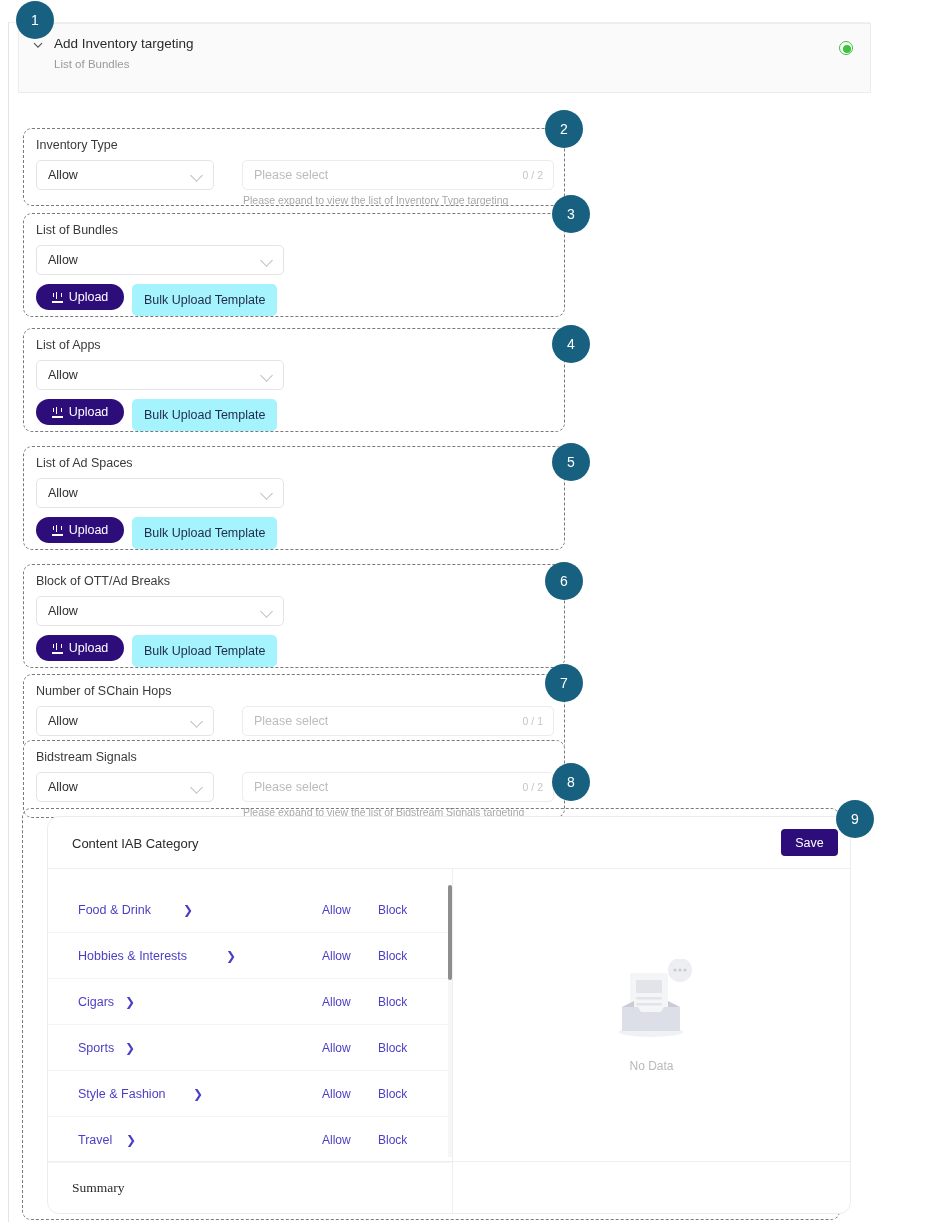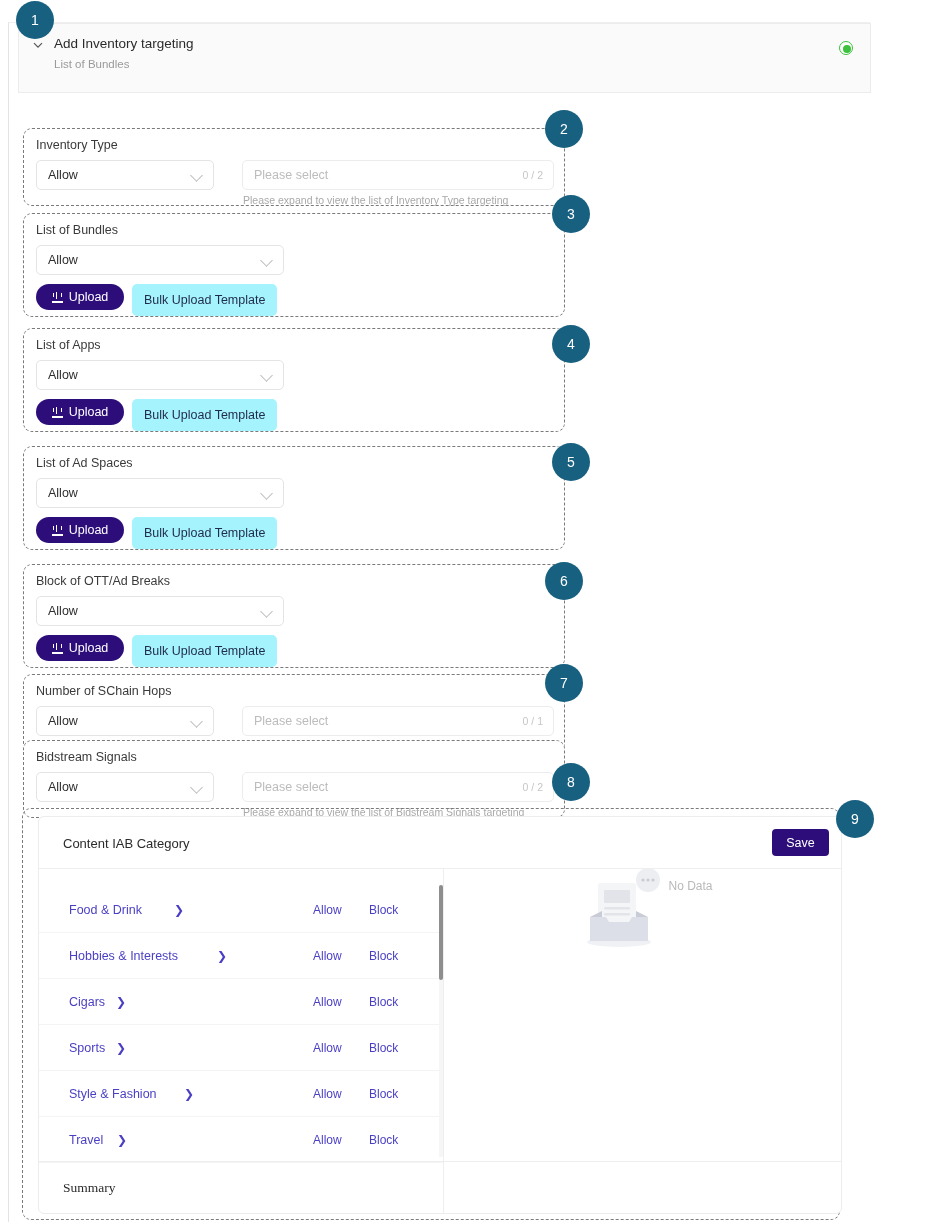--- a/index.html
+++ b/index.html
@@ -145,23 +145,23 @@
     z-index:30;
   }
 
   
   .iab-outer {
     position:absolute; left:22px; top:808px;
     width:818px; height:412px;
     border:1px dashed #7a7a7a; border-radius:9px;
   }
   .iab-card {
-    position:absolute; left:15px; top:7px;
+    position:absolute; left:24px; top:7px;
     width:804px; height:398px;
-    background:#fff; border:1px solid #ededed; border-radius:6px;
+    background:#fff; border:1px solid #ededed; border-radius:12px;
     overflow:hidden;
   }
   .iab-head {
     position:absolute; left:0; top:0; width:100%; height:52px;
     border-bottom:1px solid #eeeeee;
   }
   .iab-title {
     position:absolute; left:24px; top:19px;
     font-size:13px; color:#2b2b2b;
   }
@@ -207,22 +207,22 @@
   .scroll-track {
     position:absolute; right:0px; top:16px;
     width:4px; height:272px; background:#f6f6f6;
   }
   .scroll-thumb {
     position:absolute; right:0px; top:16px;
     width:4px; height:95px; background:#8e8e8e; border-radius:2px;
   }
   .iab-right {
     position:relative; flex:1; height:100%;
-    display:flex; 
-    justify-content:center;
+    display:flex; flex-direction:column;
+    align-items:center; justify-content:center;
   }
   .nodata-label {
     margin-top:10px; font-size:12px; color:#b9b9b9;
   }
   .iab-foot {
     position:absolute; left:0; bottom:0; width:100%; height:52px;
     border-top:1px solid #eeeeee;
     display:flex;
   }
   .iab-foot-left {

